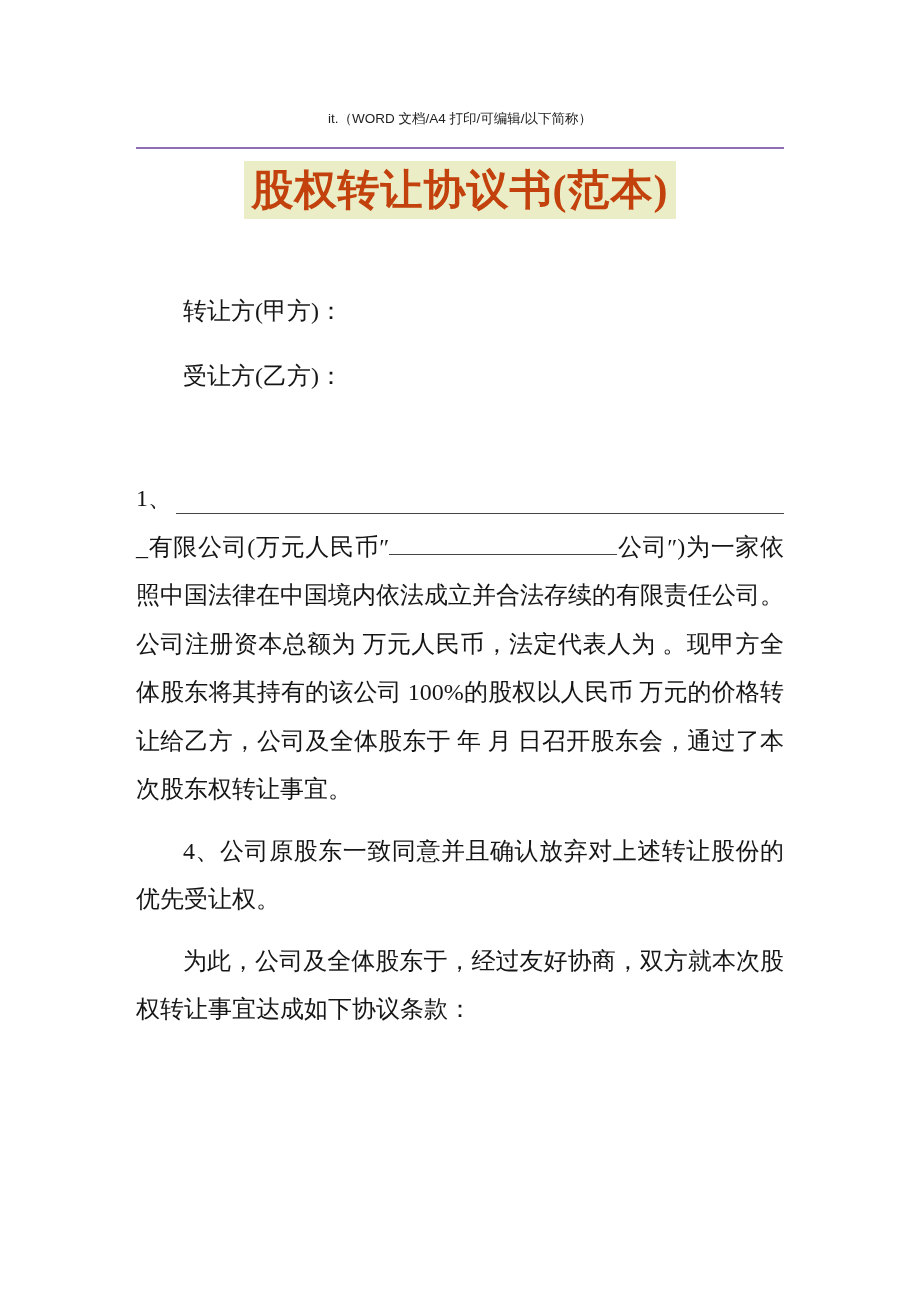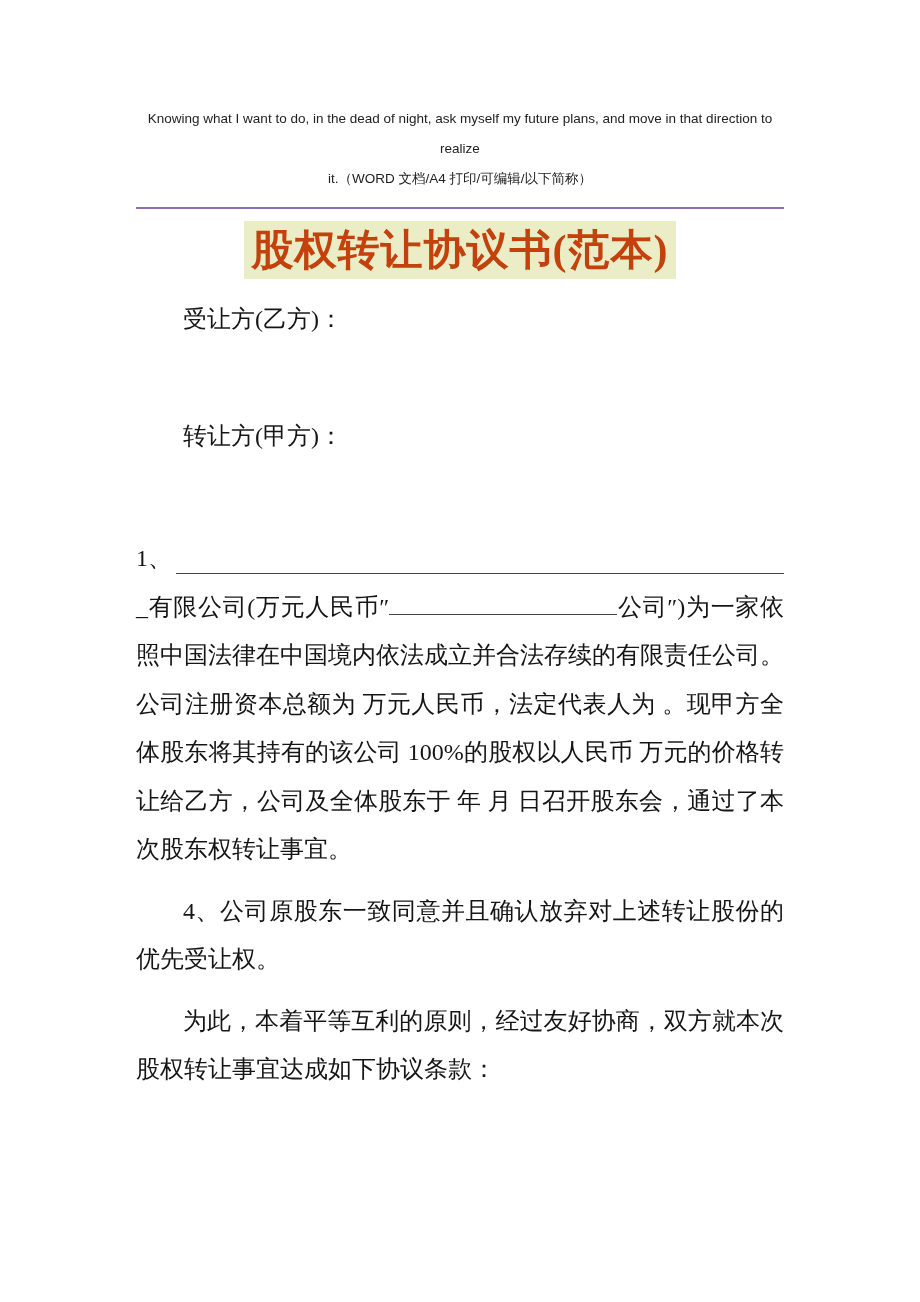--- a/index.html
+++ b/index.html
@@ -78,51 +78,50 @@
   }
   .p-clause2 { margin-top: 13px; }
   .p-closing { margin-top: 13px; }
 </style>
 </head>
 <body>
 
 <div class="page">
 
   <div class="doc-header">
-    <div>Knowing what I want to do, in the dead of night, ask myself my future plans, and move in that direction to realize</div>
     <div>it.（WORD 文档/A4 打印/可编辑/以下简称）</div>
   </div>
 
   <hr class="header-divider">
 
   <div class="doc-title">
     <span class="title-highlight">股权转让协议书(范本)</span>
   </div>
 
   <div class="doc-body">
 
+    <div class="para indent p-party-a">
+      <span>转让方(甲方)：</span>
+    </div>
+
     <div class="para indent p-party-b">
       <span>受让方(乙方)：</span>
-    </div>
-
-    <div class="para indent p-party-a">
-      <span>转让方(甲方)：</span>
     </div>
 
 
     <div class="p-clause1-first">
       <span>1、</span>
       <span class="blank-fill"></span>
     </div>
 
     <div class="para"><span>_有限公司(万元人民币″</span><span class="blank-inline"></span><span>公司″)为一家依照中国法律在中国境内依法成立并合法存续的有限责任公司。公司注册资本总额为 万元人民币，法定代表人为 。现甲方全体股东将其持有的该公司 100%的股权以人民币 万元的价格转让给乙方，公司及全体股东于 年 月 日召开股东会，通过了本次股东权转让事宜。</span></div>
 
     <div class="para indent p-clause2">
       <span>4、公司原股东一致同意并且确认放弃对上述转让股份的优先受让权。</span>
     </div>
 
     <div class="para indent p-closing">
-      <span>为此，本着平等互利的原则，经过友好协商，双方就本次股权转让事宜达成如下协议条款：</span>
+      <span>为此，公司及全体股东于，经过友好协商，双方就本次股权转让事宜达成如下协议条款：</span>
     </div>
 
   </div>
 
 </div>
 
 </body></html>

